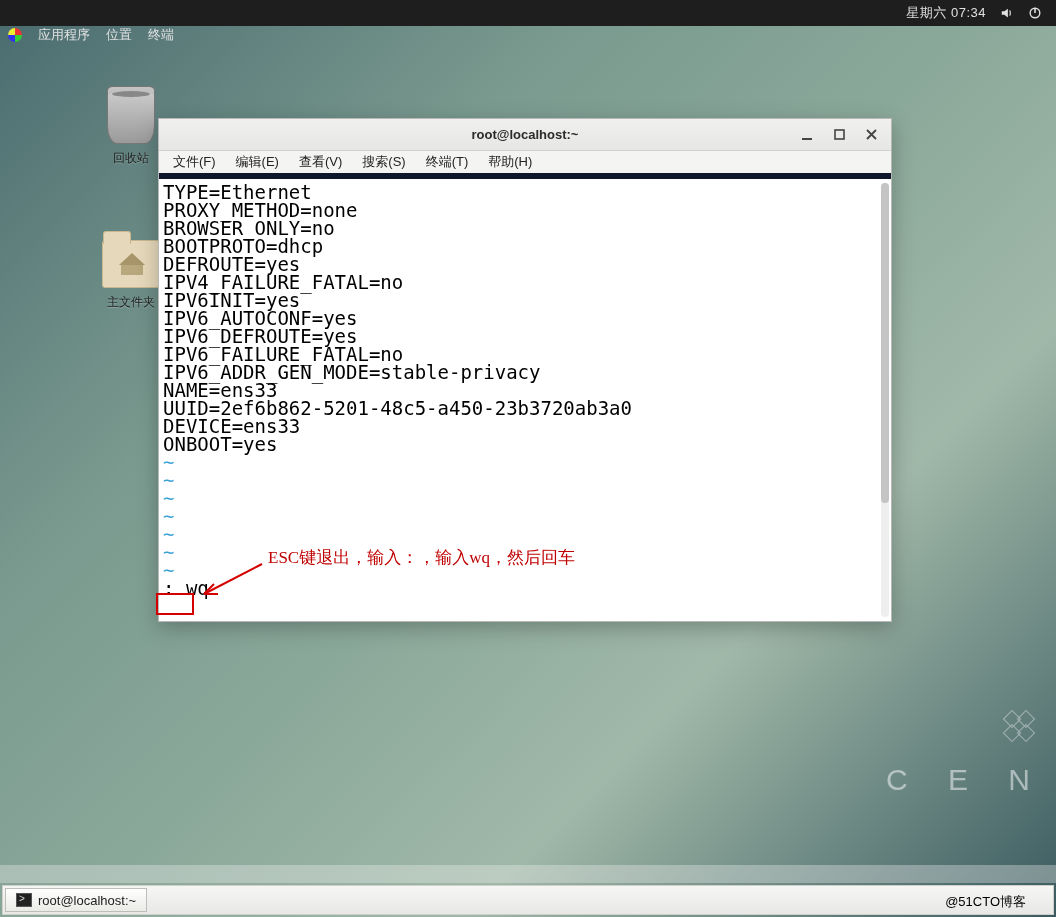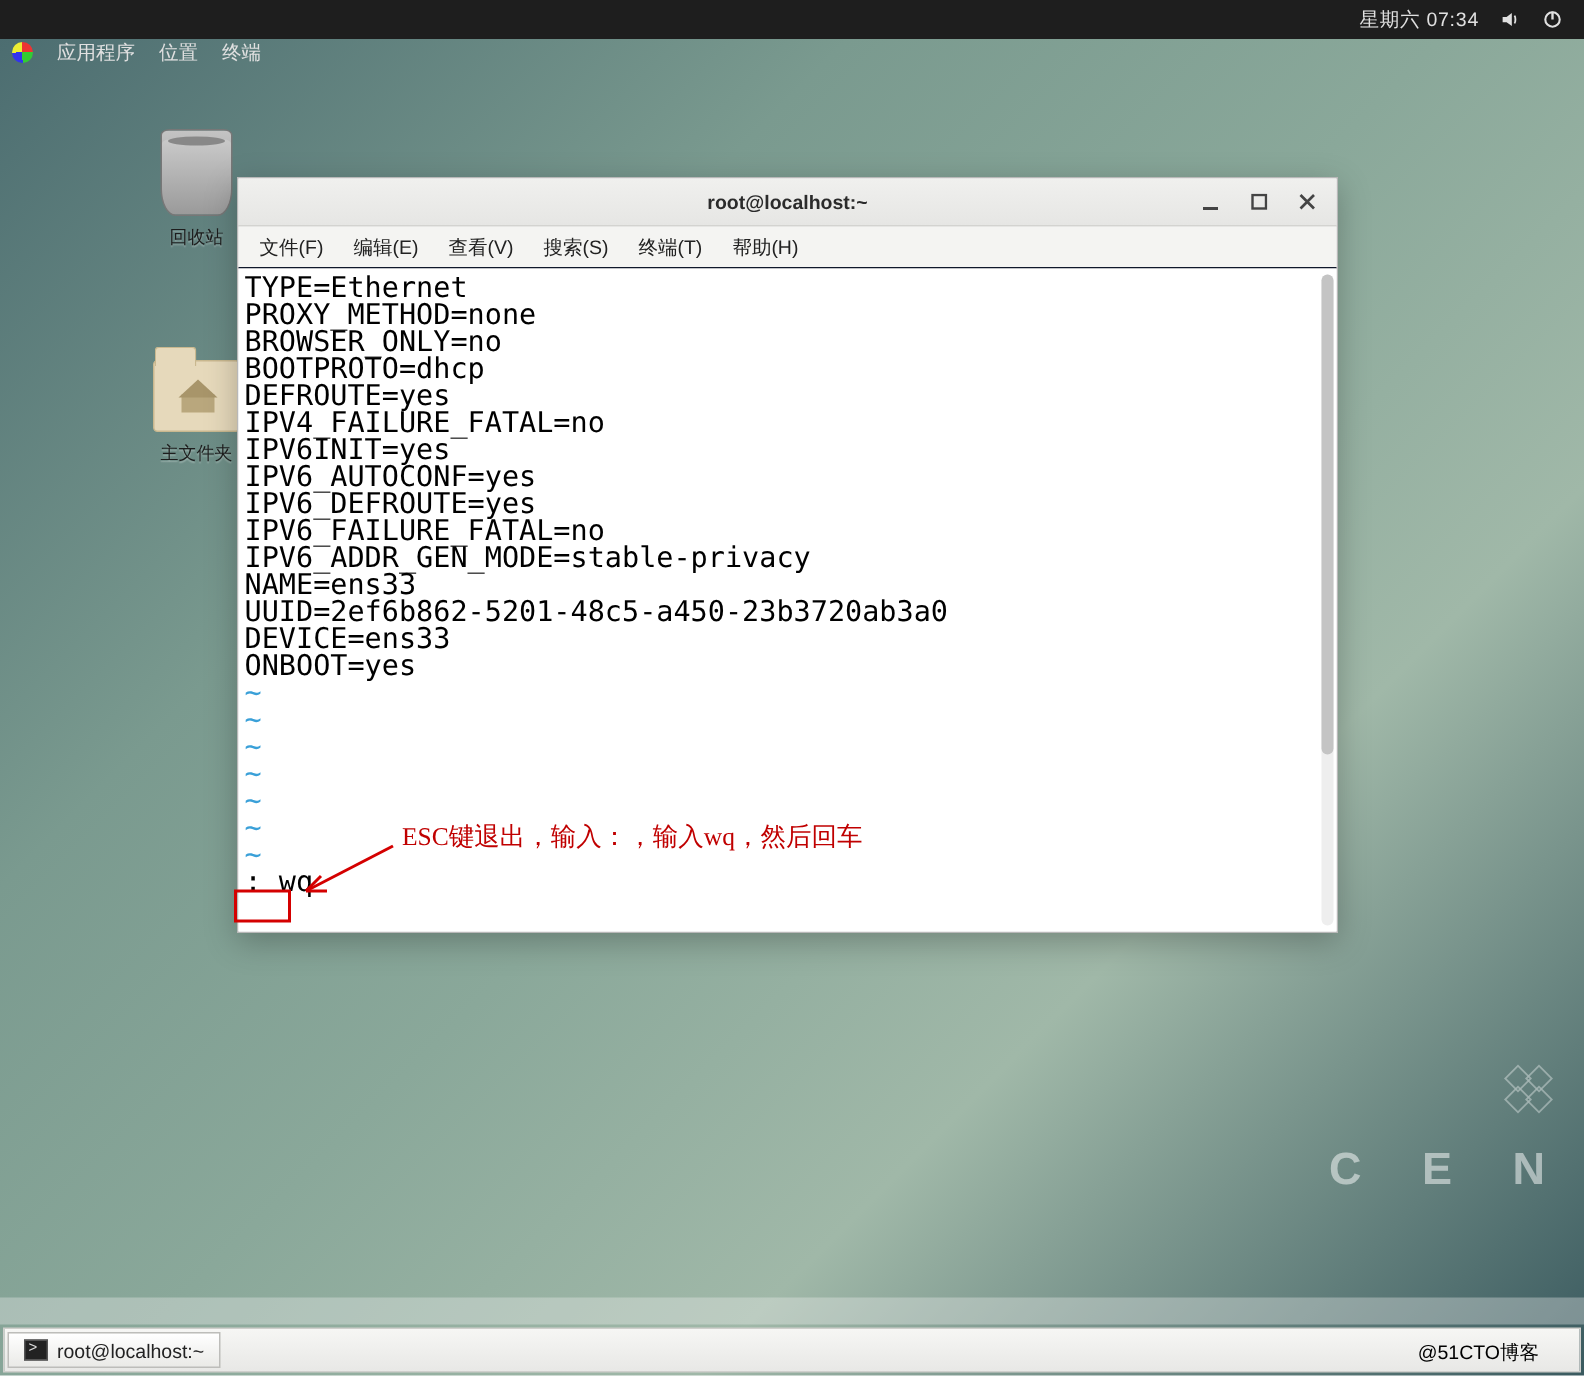--- a/index.html
+++ b/index.html
@@ -29,37 +29,37 @@
   .home .house::before { content:""; position:absolute; left:0; top:8px; width:22px; height:12px; background:#b9a77d; }
   .home .house::after { content:""; position:absolute; left:-2px; top:-2px; width:0; height:0; border-left:13px solid transparent; border-right:13px solid transparent; border-bottom:12px solid #a8956a; }
 
   
   .termwin { position:absolute; left:158px; top:118px; width:734px; height:504px; background:#fff; border:1px solid #b8b8b8; box-shadow:0 6px 20px rgba(0,0,0,0.25); display:flex; flex-direction:column; }
   .titlebar { height:32px; background:linear-gradient(#f0f0ee,#e6e6e4); display:flex; align-items:center; border-bottom:1px solid #d3d3d0; position:relative; }
   .titlebar .title { position:absolute; left:0; right:0; text-align:center; font-size:13px; font-weight:600; color:#2b2b2b; pointer-events:none; }
   .winbtns { position:absolute; right:6px; top:0; bottom:0; display:flex; align-items:center; gap:4px; }
   .winbtn { width:28px; height:20px; display:flex; align-items:center; justify-content:center; font-size:12px; color:#444; cursor:default; }
 
-  .menubar { height:28px; background:#f4f4f2; border-bottom:1px solid #0f172a; display:flex; align-items:center; padding:0 6px; font-size:13px; color:#222; gap:4px; }
+  .menubar { height:28px; background:#f4f4f2; border-bottom:6px solid #0f172a; display:flex; align-items:center; padding:0 6px; font-size:13px; color:#222; gap:4px; }
   .menubar .mitem { padding:2px 8px; cursor:default; }
 
   .termbody { flex:1; position:relative; background:#fff; }
   .termtext { position:absolute; left:4px; top:4px; right:4px; bottom:4px; overflow:hidden; }
   .termtext pre { font-family:"DejaVu Sans Mono","Liberation Mono",monospace; font-size:19px; line-height:18px; color:#000; white-space:pre; }
   .termtext .tilde { color:#3aa0d8; }
   .scrollbar { position:absolute; right:2px; top:4px; width:8px; bottom:4px; background:#eee; border-radius:4px; }
   .scrollbar .thumb { position:absolute; left:0; right:0; top:0; height:320px; background:#c4c4c4; border-radius:4px; }
   .cmdrect { position:absolute; left:156px; top:593px; width:38px; height:22px; border:2px solid #d40000; pointer-events:none; z-index:6; }
 
   
   .annotation { position:absolute; left:268px; top:546px; color:#c00000; font-size:17px; font-family: serif; z-index:6;text-align:center; }
   .arrow { position:absolute; left:196px; top:560px; width:70px; height:40px; z-index:6; pointer-events:none; }
 
   
-  .centosmark { position:absolute; right:10px; bottom:120px; color:rgba(255,255,255,0.5); font-size:30px; letter-spacing:16px; font-weight:700; }
+  .centosmark { position:absolute; right:10px; bottom:120px; color:rgba(255,255,255,0.5); font-size:30px; letter-spacing:16px; font-weight:400; }
   .centoslogo { position:absolute; right:14px; bottom:168px; width:46px; height:46px; opacity:0.45; }
 
   
   .taskbar { position:absolute; left:2px; right:2px; bottom:2px; height:30px; background:linear-gradient(#f6f6f4,#e8e8e6); border:1px solid #cfcfcc; display:flex; align-items:center; font-size:13px; color:#222; }
   .taskbtn { height:24px; margin:0 2px; padding:0 10px; display:flex; align-items:center; gap:6px; border:1px solid #bdbdba; background:linear-gradient(#fff,#eaeae7); cursor:default; }
   .taskbar .termicon { width:16px; height:14px; background:#222; border:1px solid #555; position:relative; }
   .taskbar .termicon::after { content:">"; position:absolute; left:2px; top:-1px; color:#ddd; font-size:10px; }
   .watermark { position:absolute; right:30px; bottom:6px; color:#000000; font-size:13px; }
   .desk-strip { position:absolute; left:0; right:0; bottom:34px; height:18px; background:rgba(240,240,240,0.35); }
 </style>

